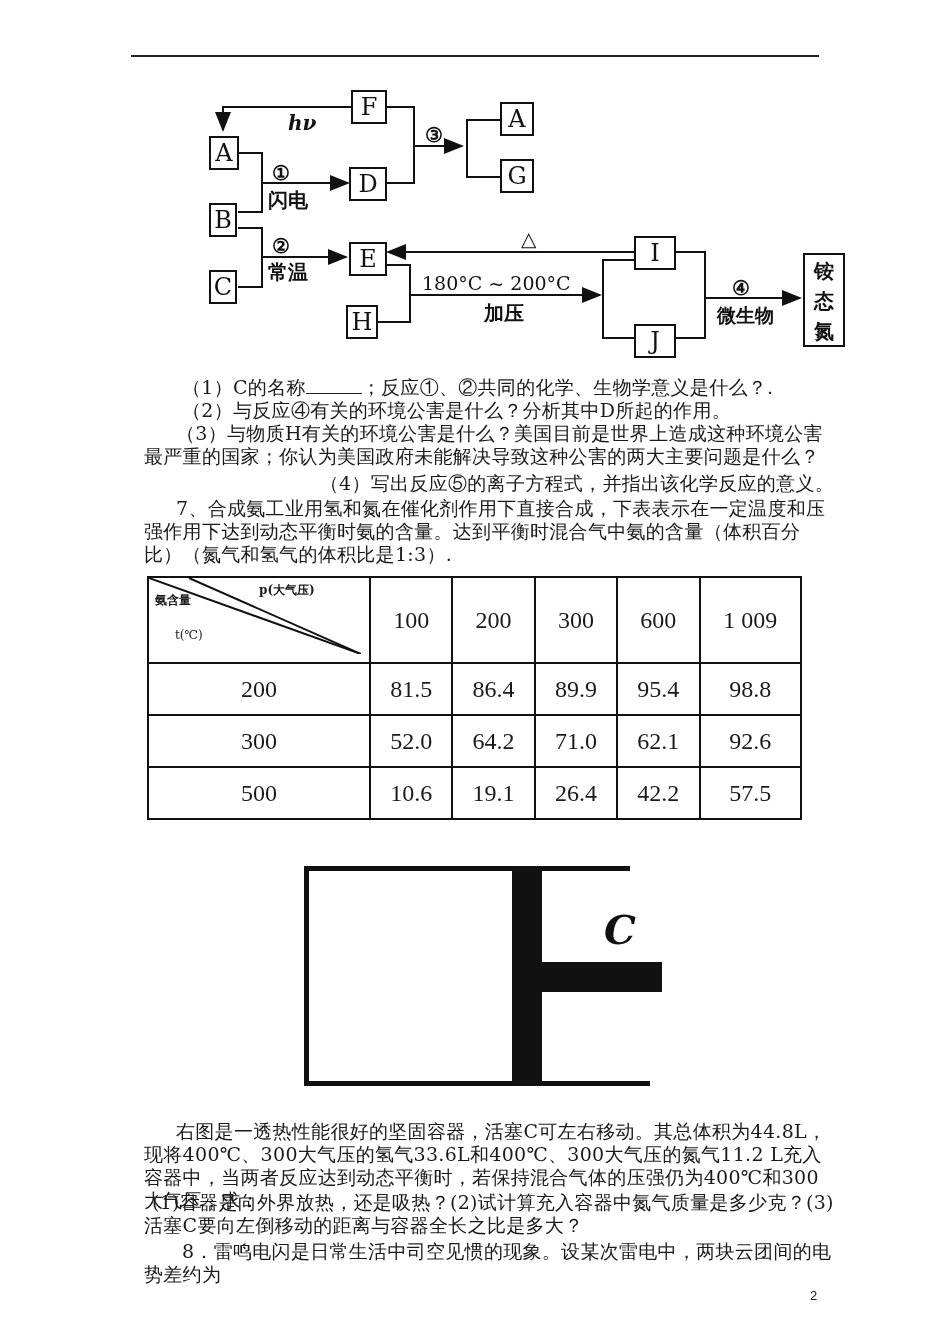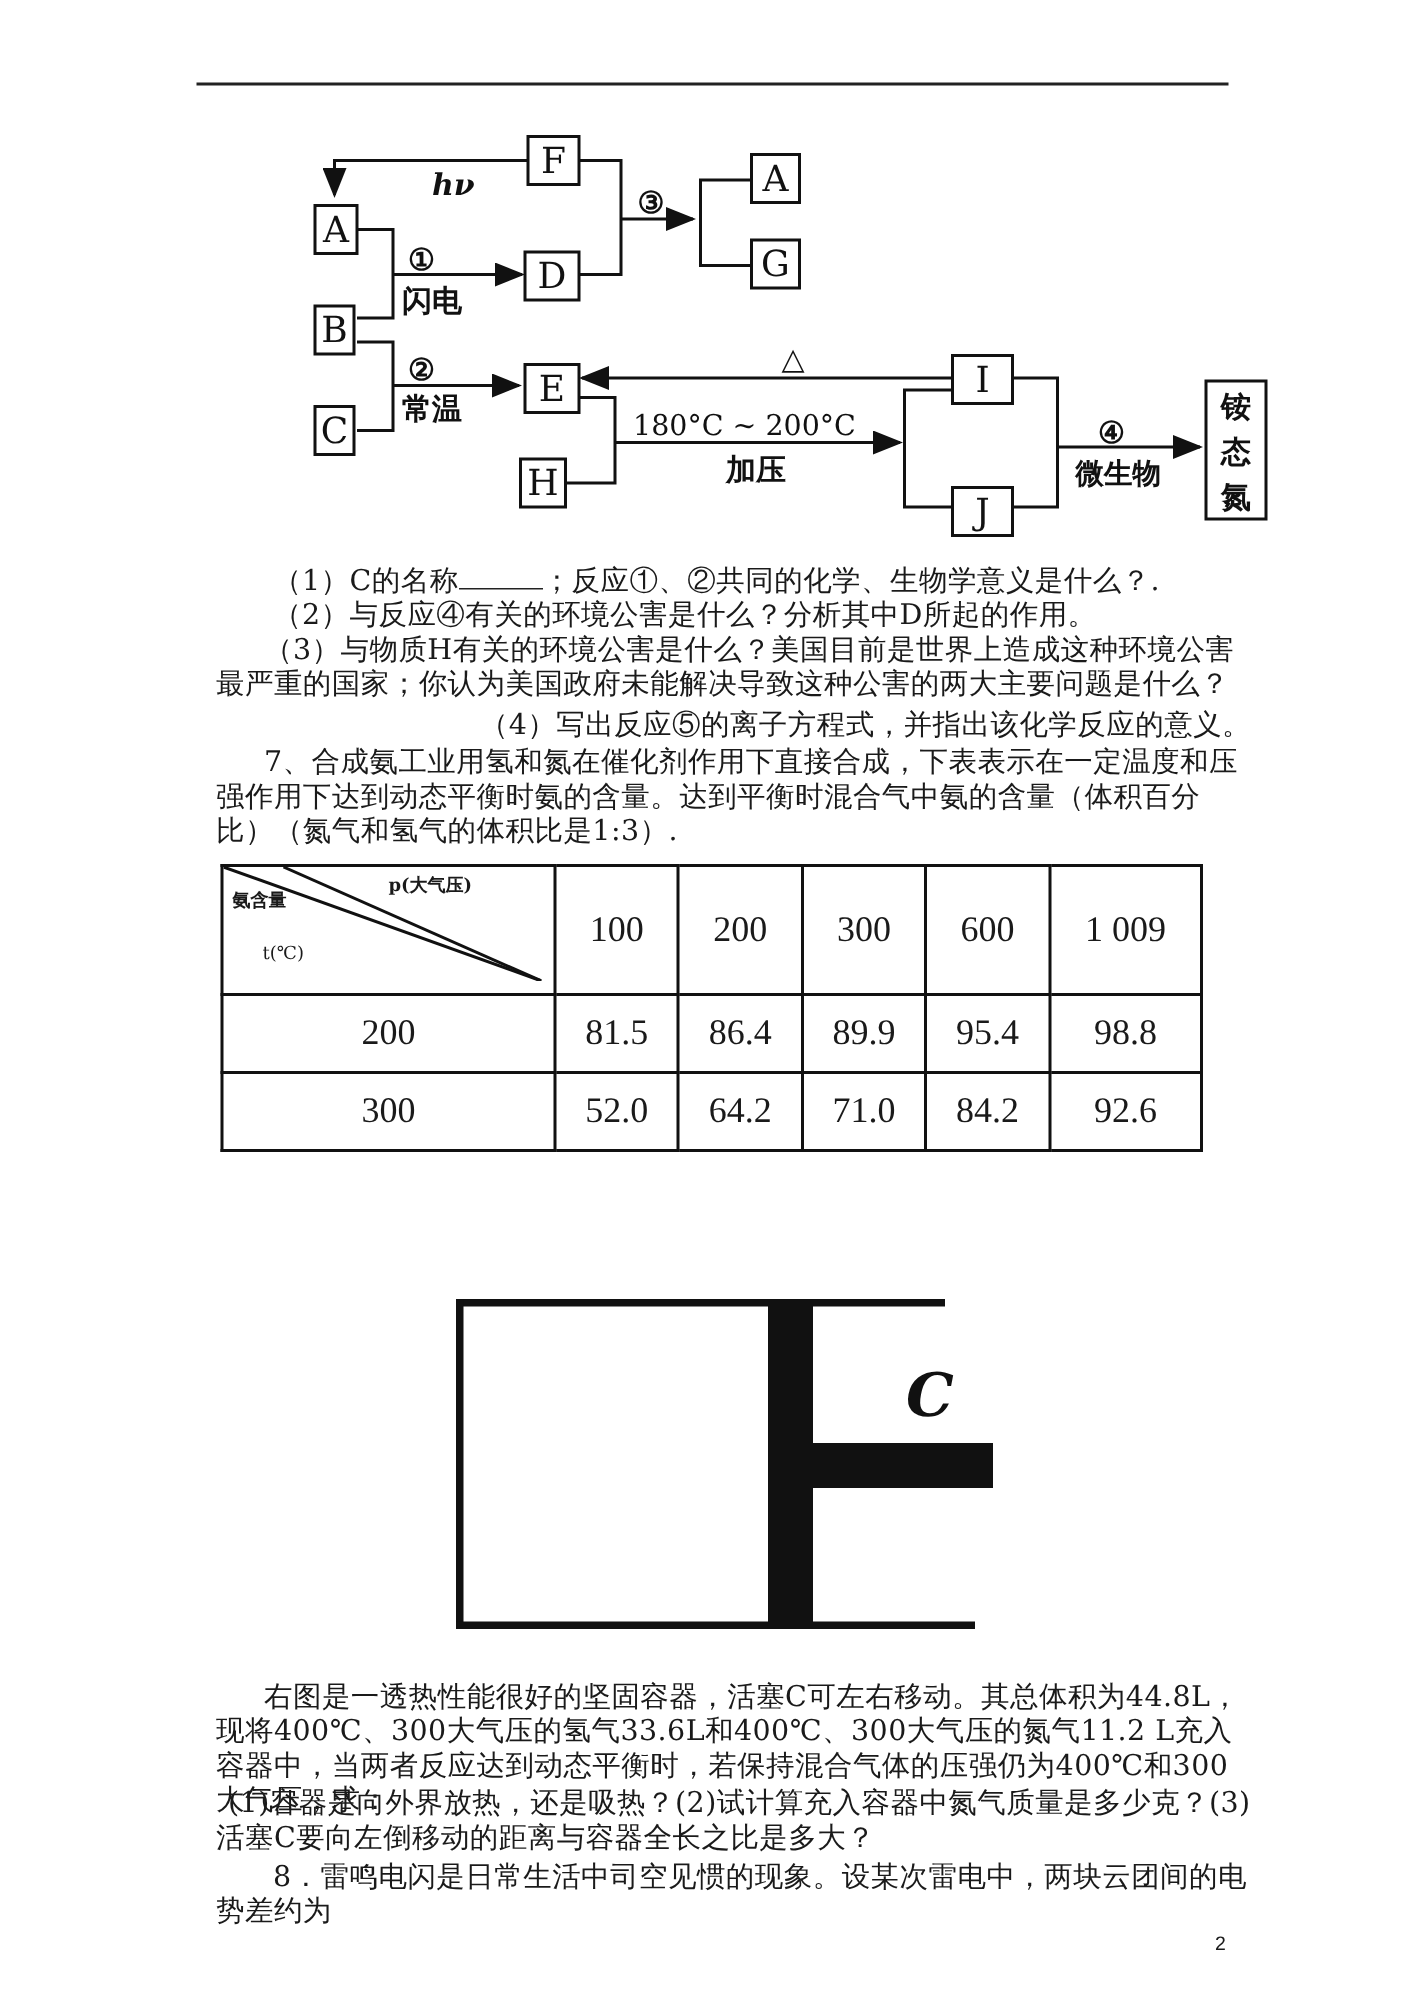--- a/index.html
+++ b/index.html
@@ -135,22 +135,30 @@
     <td>86.4</td>
     <td>89.9</td>
     <td>95.4</td>
     <td>98.8</td>
   </tr>
   <tr>
     <td class="rowhead">300</td>
     <td>52.0</td>
     <td>64.2</td>
     <td>71.0</td>
-    <td>84.2</td>
+    <td>62.1</td>
     <td>92.6</td>
+  </tr>
+  <tr>
+    <td class="rowhead">500</td>
+    <td>10.6</td>
+    <td>19.1</td>
+    <td>26.4</td>
+    <td>42.2</td>
+    <td>57.5</td>
   </tr>
 </tbody>
   </table>
 
 <svg class="piston" viewBox="0 0 370 230" width="370" height="230">
   <g fill="#111">
     <rect x="4" y="4" width="326" height="5"></rect>
     <rect x="4" y="4" width="5" height="220"></rect>
     <rect x="4" y="219" width="346" height="5"></rect>
     <rect x="212" y="4" width="30" height="220"></rect>

